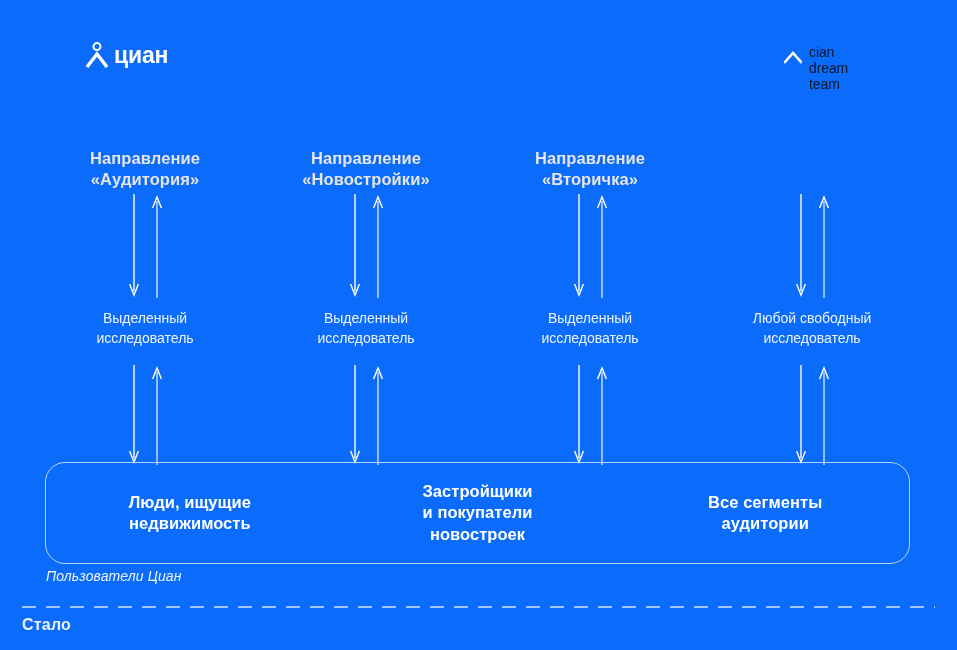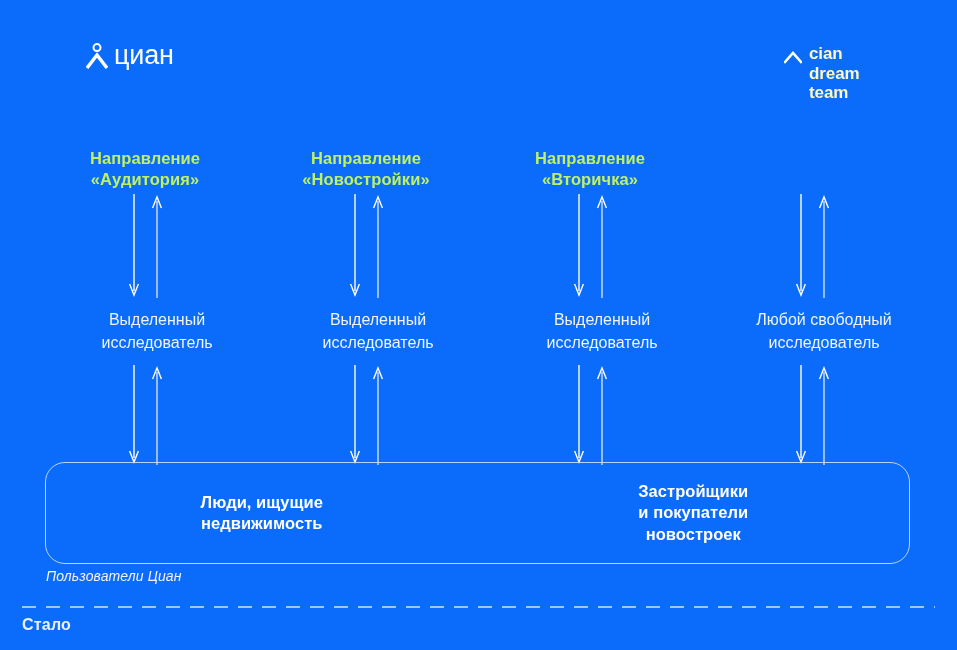--- a/index.html
+++ b/index.html
@@ -32,22 +32,22 @@
     display: flex;
     align-items: center;
     gap: 6px;
   }
   .logo-cian .pin {
     display: block;
     width: 22px;
     height: 26px;
   }
   .logo-cian .wordmark {
-    font-size: 27px;
-    font-weight: 400;
+    font-size: 23px;
+    font-weight: 700;
     letter-spacing: -0.2px;
     line-height: 1;
     color: #ffffff;
   }
 
   .logo-dream {
     position: absolute;
     left: 784px;
     top: 44px;
     display: flex;
@@ -60,24 +60,24 @@
     height: 14px;
     margin-top: 6px;
     flex: 0 0 auto;
   }
   .logo-dream .dream-lines {
     display: flex;
     flex-direction: column;
     line-height: 1.16;
   }
   .logo-dream .dream-lines span {
-    font-size: 17px;
-    font-weight: 700;
+    font-size: 14px;
+    font-weight: 400;
     letter-spacing: -0.1px;
-    color: #fef9c3;
+    color: #0f172a;
   }
 
   
   .col {
     position: absolute;
     top: 0;
     width: 224px;
     height: 650px;
   }
   .col-0 { left: 33px; }
@@ -89,30 +89,30 @@
     position: absolute;
     top: 148px;
     left: 0;
     width: 224px;
     text-align: center;
     font-size: 16.5px;
     font-weight: 700;
     line-height: 1.28;
     letter-spacing: 0.1px;
     white-space: pre-line;
-    color: #bef264;
+    color: #e5e5e5;
   }
 
   .col-mid {
     position: absolute;
     top: 308px;
-    left: 12px;
+    left: 0;
     width: 224px;
     text-align: center;
-    font-size: 16px;
+    font-size: 14px;
     font-weight: 400;
     line-height: 1.45;
     white-space: pre-line;
     color: #eef4ff;
   }
 
   
   .arrows {
     position: absolute;
     left: 0;
@@ -321,20 +321,22 @@
       </svg>
     </div>
   </div>
 
   <div class="users-box">
     <div class="users-cell">Люди, ищущие
 недвижимость</div>
     <div class="users-cell">Застройщики
 и покупатели
 новостроек</div>
+    <div class="users-cell">Все сегменты
+аудитории</div>
   </div>
 
   <div class="users-caption">Пользователи Циан</div>
 
   <div class="divider"></div>
   <div class="footer-label">Стало</div>
 
 </div>
 
 </body></html>

